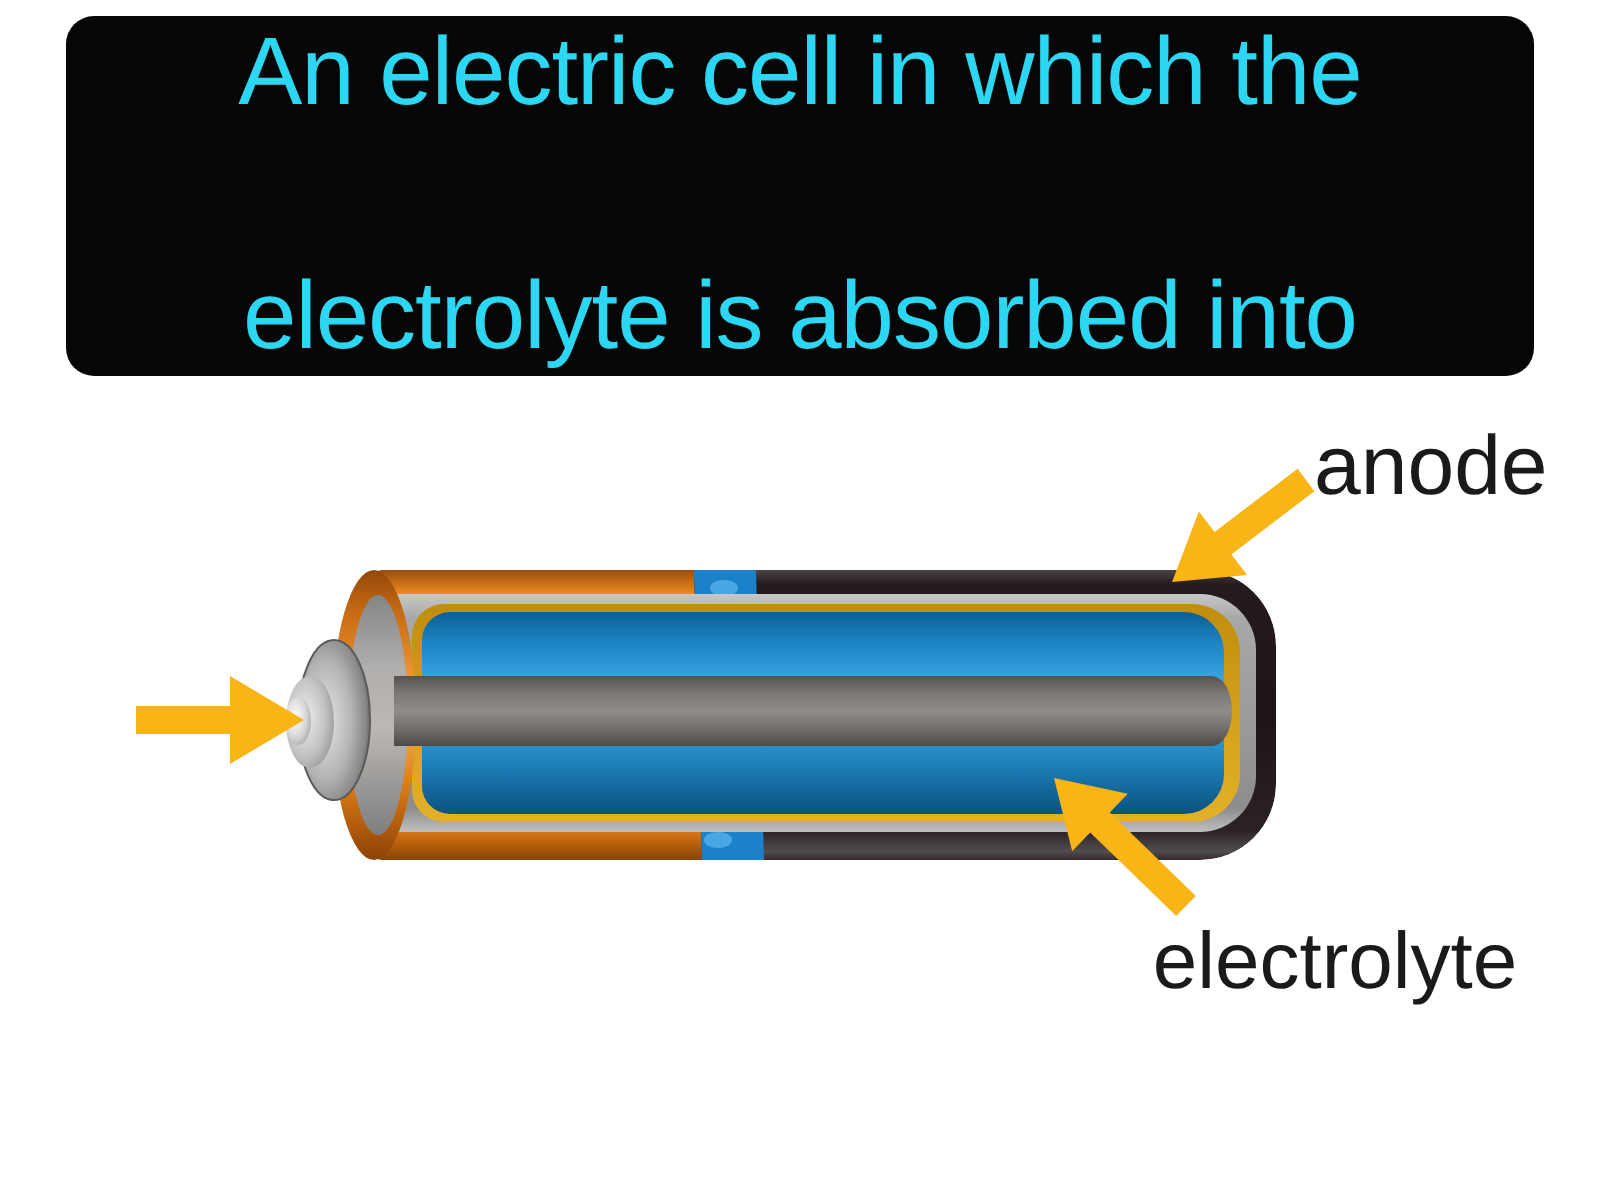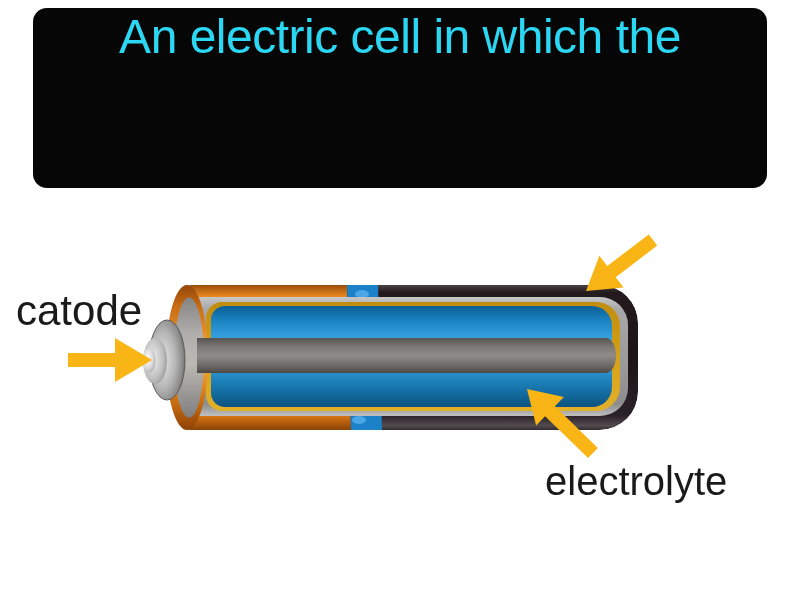--- a/index.html
+++ b/index.html
@@ -15,31 +15,32 @@
   .title-line{
     color:var(--title-text,#2bd7f2);font-size:48px;line-height:58px;
     letter-spacing:-0.5px;white-space:nowrap;
   }
   .label{
     position:absolute;color:var(--label-text,#1a1a1a);font-size:42px;line-height:42px;
     white-space:nowrap;
   }
   .label-cathode{left:16px;top:290px;}
   .label-anode{left:657px;top:212px;}
-  .label-electrolyte{left:545px;top:461px;width:245px;text-align:left;font-size:40px;line-height:41px;}
+  .label-electrolyte{left:545px;top:461px;width:245px;text-align:center;font-size:40px;line-height:41px;}
   svg.diagram{position:absolute;left:0;top:0;}
   .arrow{fill:var(--arrow,#f8b515);}
 </style>
 </head>
 <body>
 
 <div class="stage">
 
   <div class="title-box">
     <div class="title-line">An electric cell in which the</div>
+    <div class="title-line">electrolyte is absorbed into</div>
   </div>
 
   <svg class="diagram" width="800" height="600" viewBox="0 0 800 600">
     <defs>
       <linearGradient id="gOrange" gradientUnits="userSpaceOnUse" x1="0" y1="285" x2="0" y2="430">
         <stop offset="0%" stop-color="#9a4d0a"></stop>
         <stop offset="8%" stop-color="#ea8a22"></stop>
         <stop offset="12%" stop-color="#f0912b"></stop>
         <stop offset="88%" stop-color="#e8861e"></stop>
         <stop offset="93%" stop-color="#c2660f"></stop>
@@ -133,18 +134,18 @@
 
     <ellipse cx="167" cy="360" rx="18" ry="40" fill="url(#gDisc)" stroke="#5a5a5a" stroke-width="1"></ellipse>
     <ellipse cx="155" cy="361" rx="12" ry="23" fill="url(#gDome)"></ellipse>
     <ellipse cx="149" cy="360.5" rx="6.5" ry="12" fill="url(#gTip)"></ellipse>
 
     <polygon class="arrow" points="68,353 115,353 115,338 152,360 115,382 115,367 68,367"></polygon>
     <polygon class="arrow" points="648.8,234.4 607.3,266.0 599.4,255.7 586,291 623.6,287.5 615.7,277.2 657.2,245.6"></polygon>
     <polygon class="arrow" points="597.9,448 554.9,406.2 563.9,396.9 527,389 536.1,425.6 545.1,416.3 588.1,458"></polygon>
   </svg>
 
-  <div class="label label-cathode">catode</div>
+  <div class="label label-anode">anode</div>
   <div class="label label-electrolyte">
     <div>electrolyte</div>
   </div>
 
 </div>
 
 </body></html>

